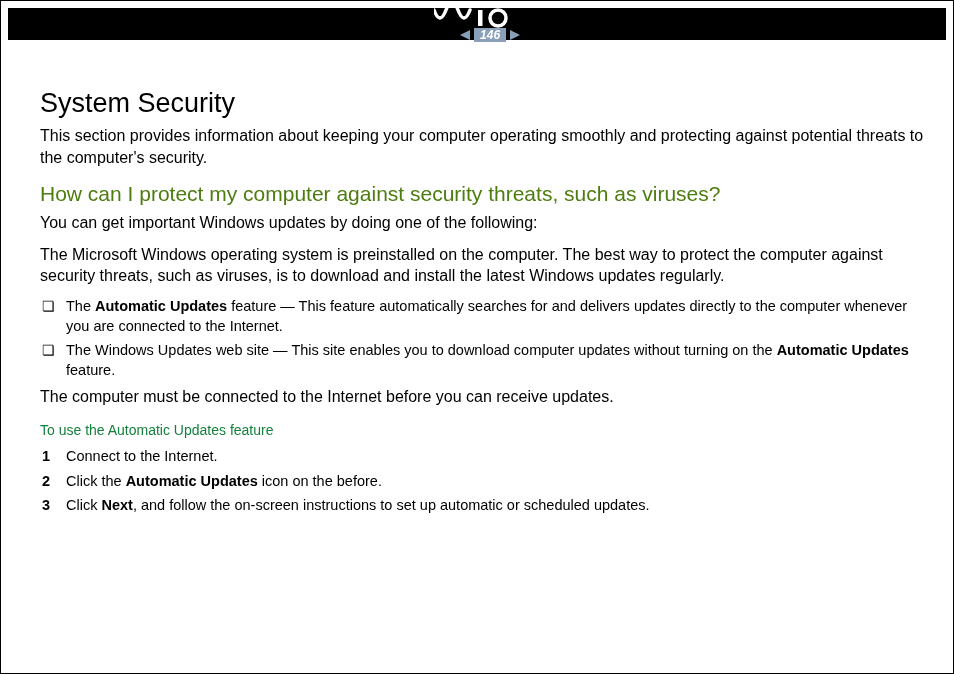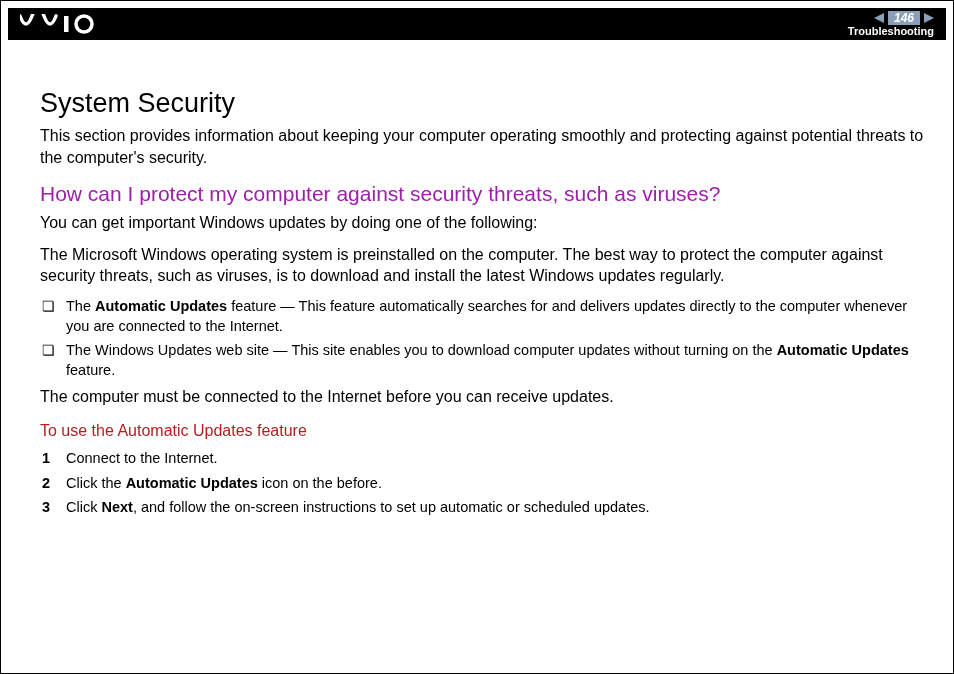--- a/index.html
+++ b/index.html
@@ -25,20 +25,21 @@
     top: 8px;
     left: 8px;
     right: 8px;
     height: 32px;
     background: #000;
     color: #fff;
     display: flex;
     align-items: center;
     justify-content: space-between;
     padding: 0 12px;
+    flex-direction: column;
   }
   .vaio-logo {
     display: flex;
     align-items: center;
   }
   .header-right {
     display: flex;
     flex-direction: column;
     align-items: flex-end;
     font-size: 11px;
@@ -88,27 +89,27 @@
     margin: 28px 0 6px 0;
   }
   .intro, .para {
     font-size: 16px;
     line-height: 1.35;
     margin: 4px 0 10px 0;
   }
   h2 {
     font-weight: normal;
     font-size: 21px;
-    color: #a21caf;
+    color: #4d7c0f;
     margin: 14px 0 6px 0;
   }
   h3 {
     font-weight: normal;
-    font-size: 16px;
-    color: #b91c1c;
+    font-size: 14px;
+    color: #15803d;
     margin: 14px 0 8px 0;
   }
   .bullet-list {
     margin: 6px 0;
     padding: 0;
   }
   .bullet-item {
     display: flex;
     font-size: 14.5px;
     line-height: 1.35;

